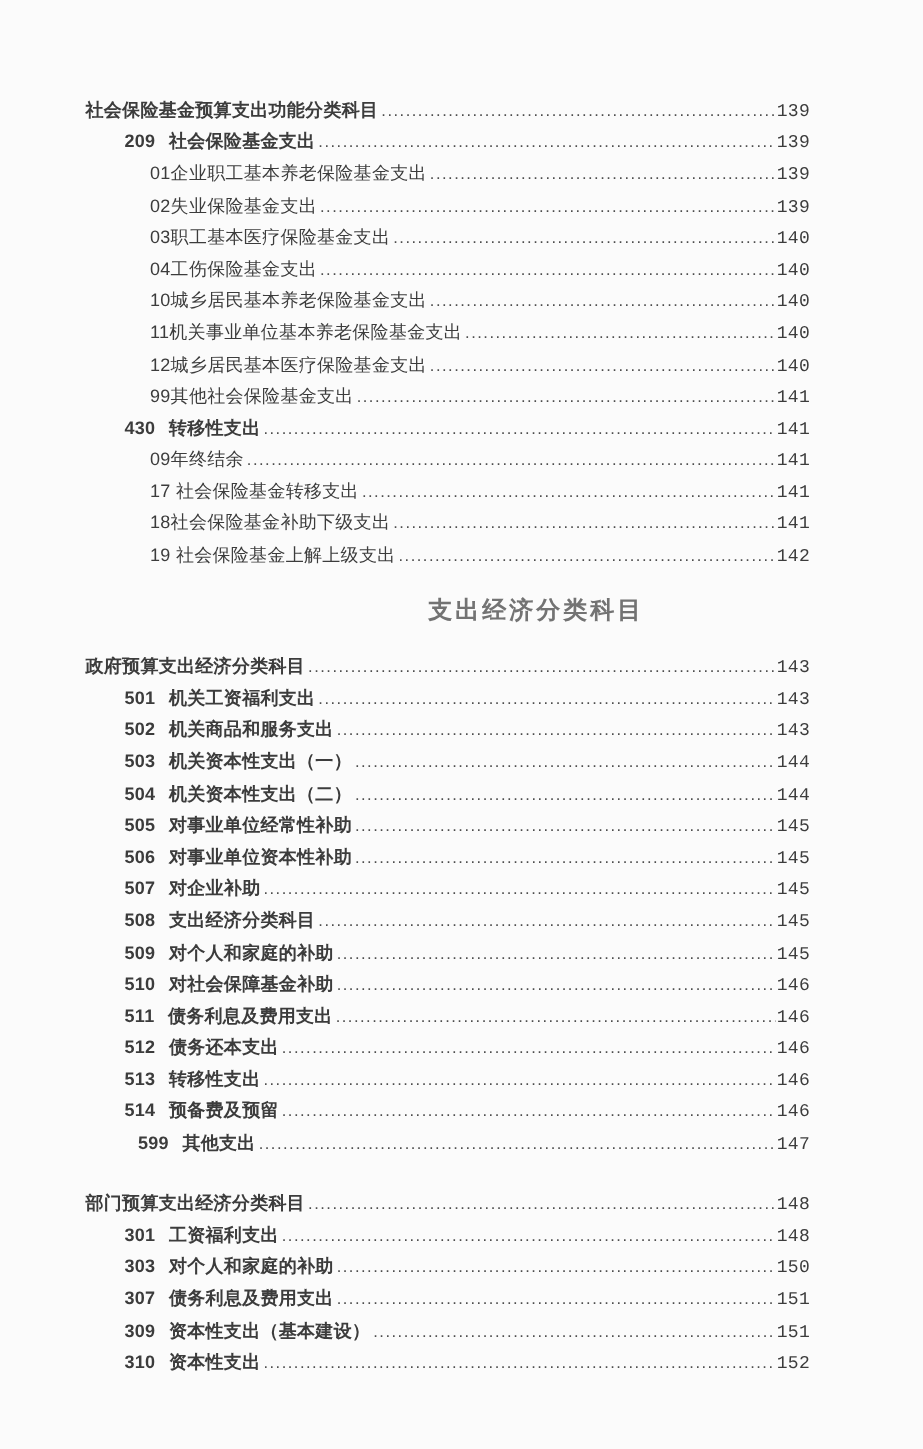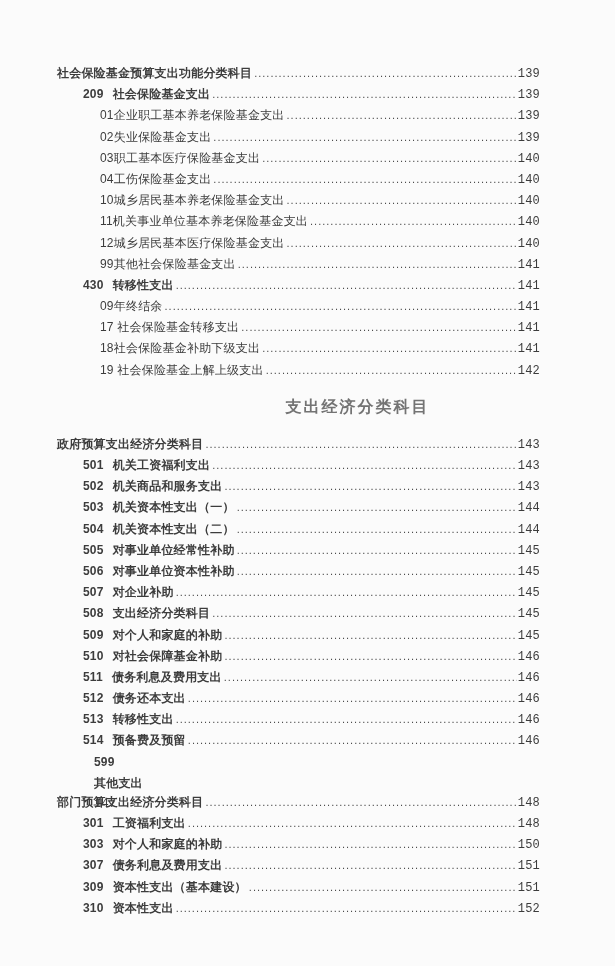--- a/index.html
+++ b/index.html
@@ -21,21 +21,21 @@
   .row {
     display: flex;
     align-items: baseline;
     height: 21.2px;
     font-size: 12px;
     line-height: 21.2px;
     letter-spacing: 0.2px;
     white-space: nowrap;
   }
   .row.lv1  { padding-left: 26px; }
-  .row.lv1b { padding-left: 35px; flex-direction: column; }
+  .row.lv1b { padding-left: 35px; }
   .row.lv2  { padding-left: 43px; }
   .row.lv0 .code, .row.lv0 .title,
   .row.lv1 .code, .row.lv1 .title,
   .row.lv1b .code, .row.lv1b .title { font-weight: bold; }
   .code { white-space: pre; margin-right: 9px; }
   .code:empty { display: none; margin: 0; }
   .title { white-space: pre; }
   .dots {
     flex: 1;
     overflow: hidden;

